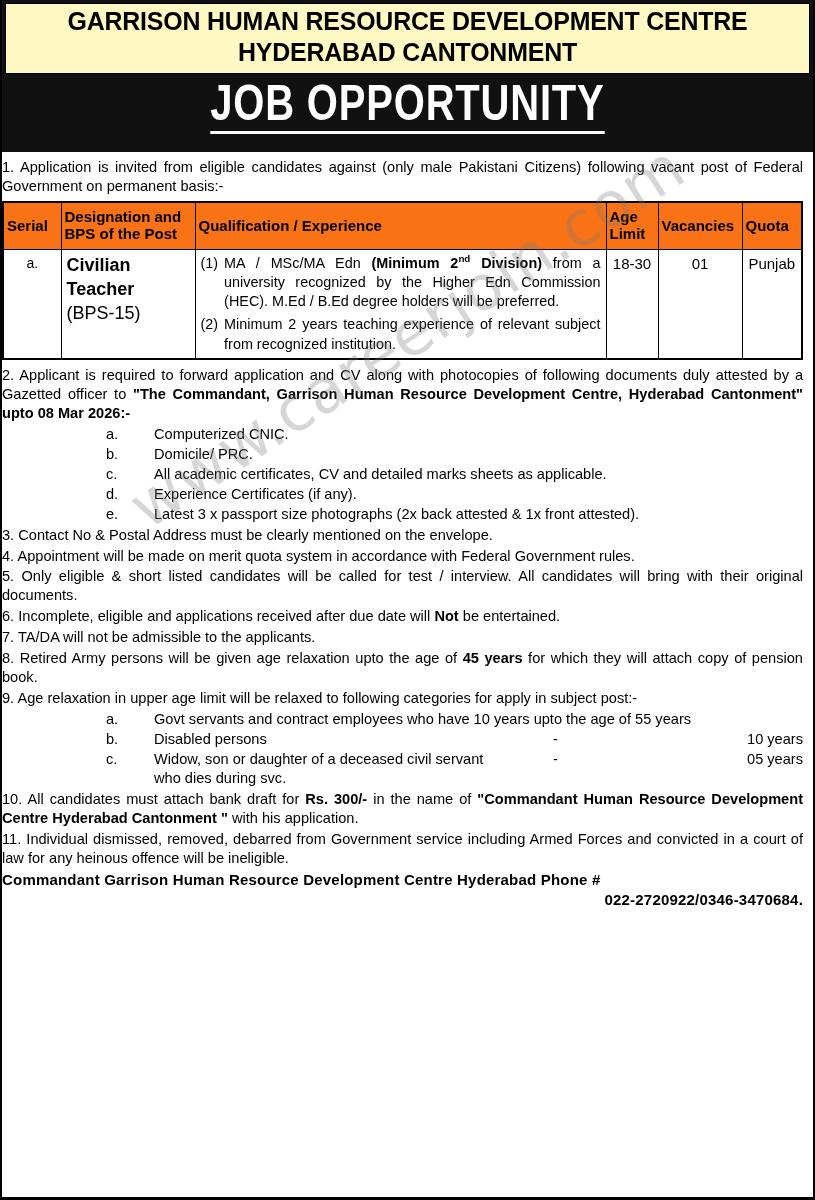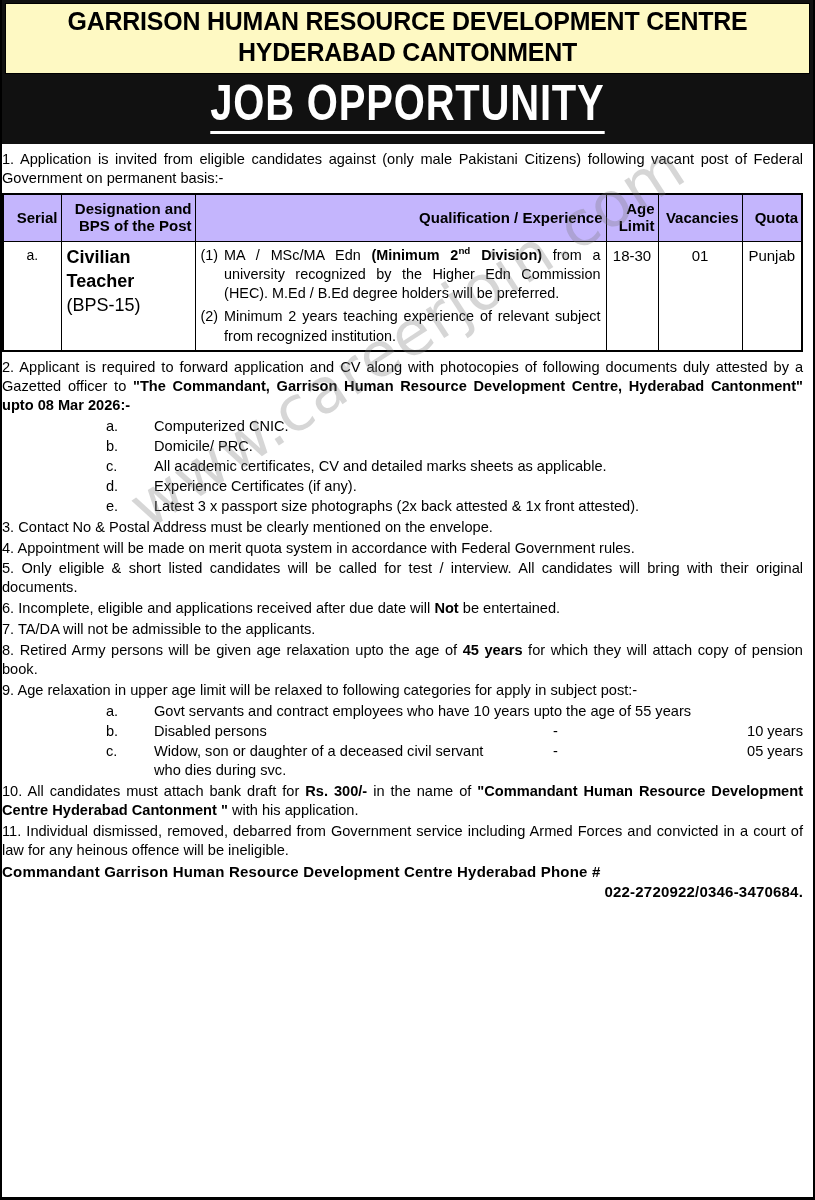--- a/index.html
+++ b/index.html
@@ -62,21 +62,21 @@
     line-height: 1.16;
     letter-spacing: -0.2px;
     transform: scaleX(0.94);
     transform-origin: 50% 50%;
     white-space: nowrap;
   }
 
   .banner {
     background: #111;
     text-align: center;
-    padding: 4px 0 10px 0;
+    padding: 4px 0 18px 0;
   }
   .banner-title {
     display: inline-block;
     color: #fff;
     font-family: "Liberation Sans Narrow", "Liberation Sans", sans-serif;
     font-weight: bold;
     font-size: 50px;
     line-height: 1.0;
     letter-spacing: 1px;
     transform: scaleX(0.80);
@@ -109,22 +109,22 @@
     position: relative;
     z-index: 10;
     background: transparent;
   }
   table.jobs th, table.jobs td {
     border: 1.5px solid #000;
     vertical-align: top;
     padding: 4px 5px;
   }
   table.jobs thead th {
-    background: #c4b5fd;
-    text-align: right;
+    background: #f97316;
+    text-align: left;
     vertical-align: middle;
     font-weight: bold;
     font-size: 15px;
     line-height: 1.12;
     padding: 6px 3px;
   }
   .col-serial   { width: 58px; }
   .col-desig    { width: 134px; }
   .col-qual     { width: auto; }
   .col-age      { width: 52px; }

